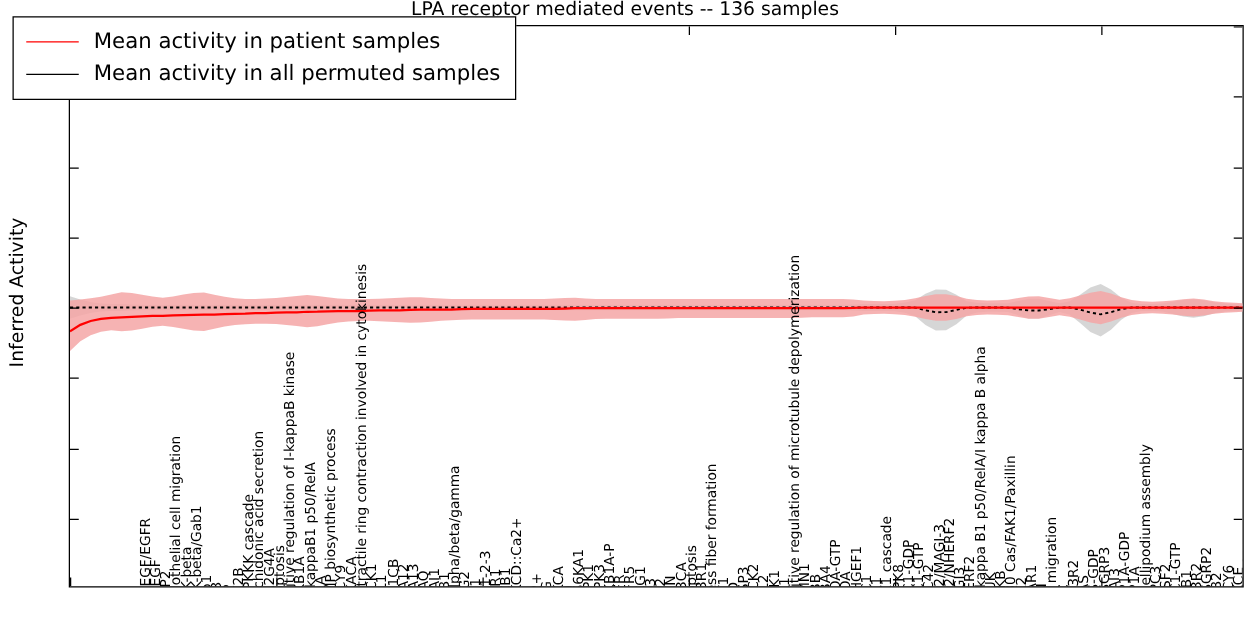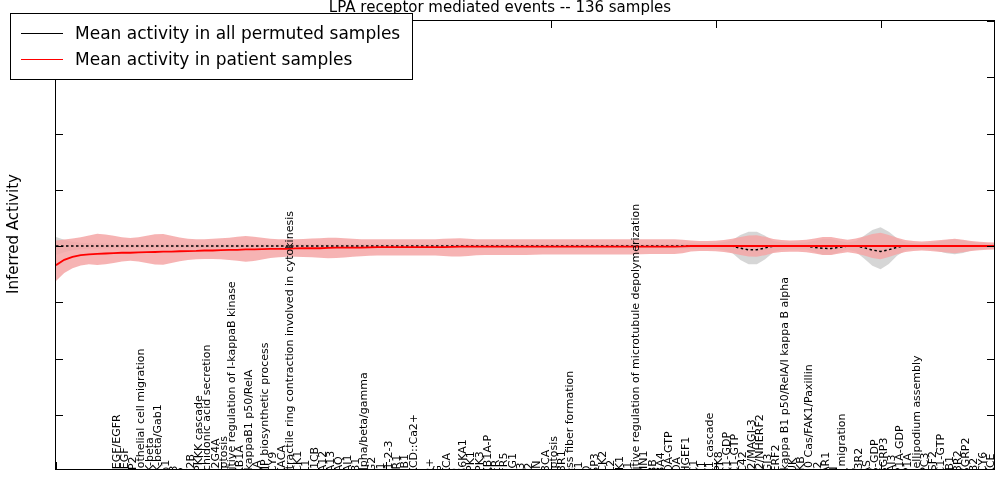--- a/index.html
+++ b/index.html
@@ -199,21 +199,21 @@
         <div class="xl" style="left: 860.044px;">RASGRP2</div>
         <div class="xl" style="left: 868.289px;">GNB2</div>
         <div class="xl" style="left: 876.535px;">ADCY6</div>
         <div class="xl" style="left: 884.781px;">PRKCE</div>
         <div class="xl" style="left: 893.026px;">RHOA-GDP</div>
       </div>
   </div>
 
   <div id="legend">
       <div class="leg-row">
+        <span class="leg-line" style="border-top-color: rgb(255, 0, 0);"></span>
+        <span class="leg-txt">Mean activity in patient samples</span>
+      </div>
+      <div class="leg-row">
         <span class="leg-line" style="border-top-color: rgb(0, 0, 0);"></span>
         <span class="leg-txt">Mean activity in all permuted samples</span>
       </div>
-      <div class="leg-row">
-        <span class="leg-line" style="border-top-color: rgb(255, 0, 0);"></span>
-        <span class="leg-txt">Mean activity in patient samples</span>
-      </div>
     </div>
 </div>
 
 </body></html>

